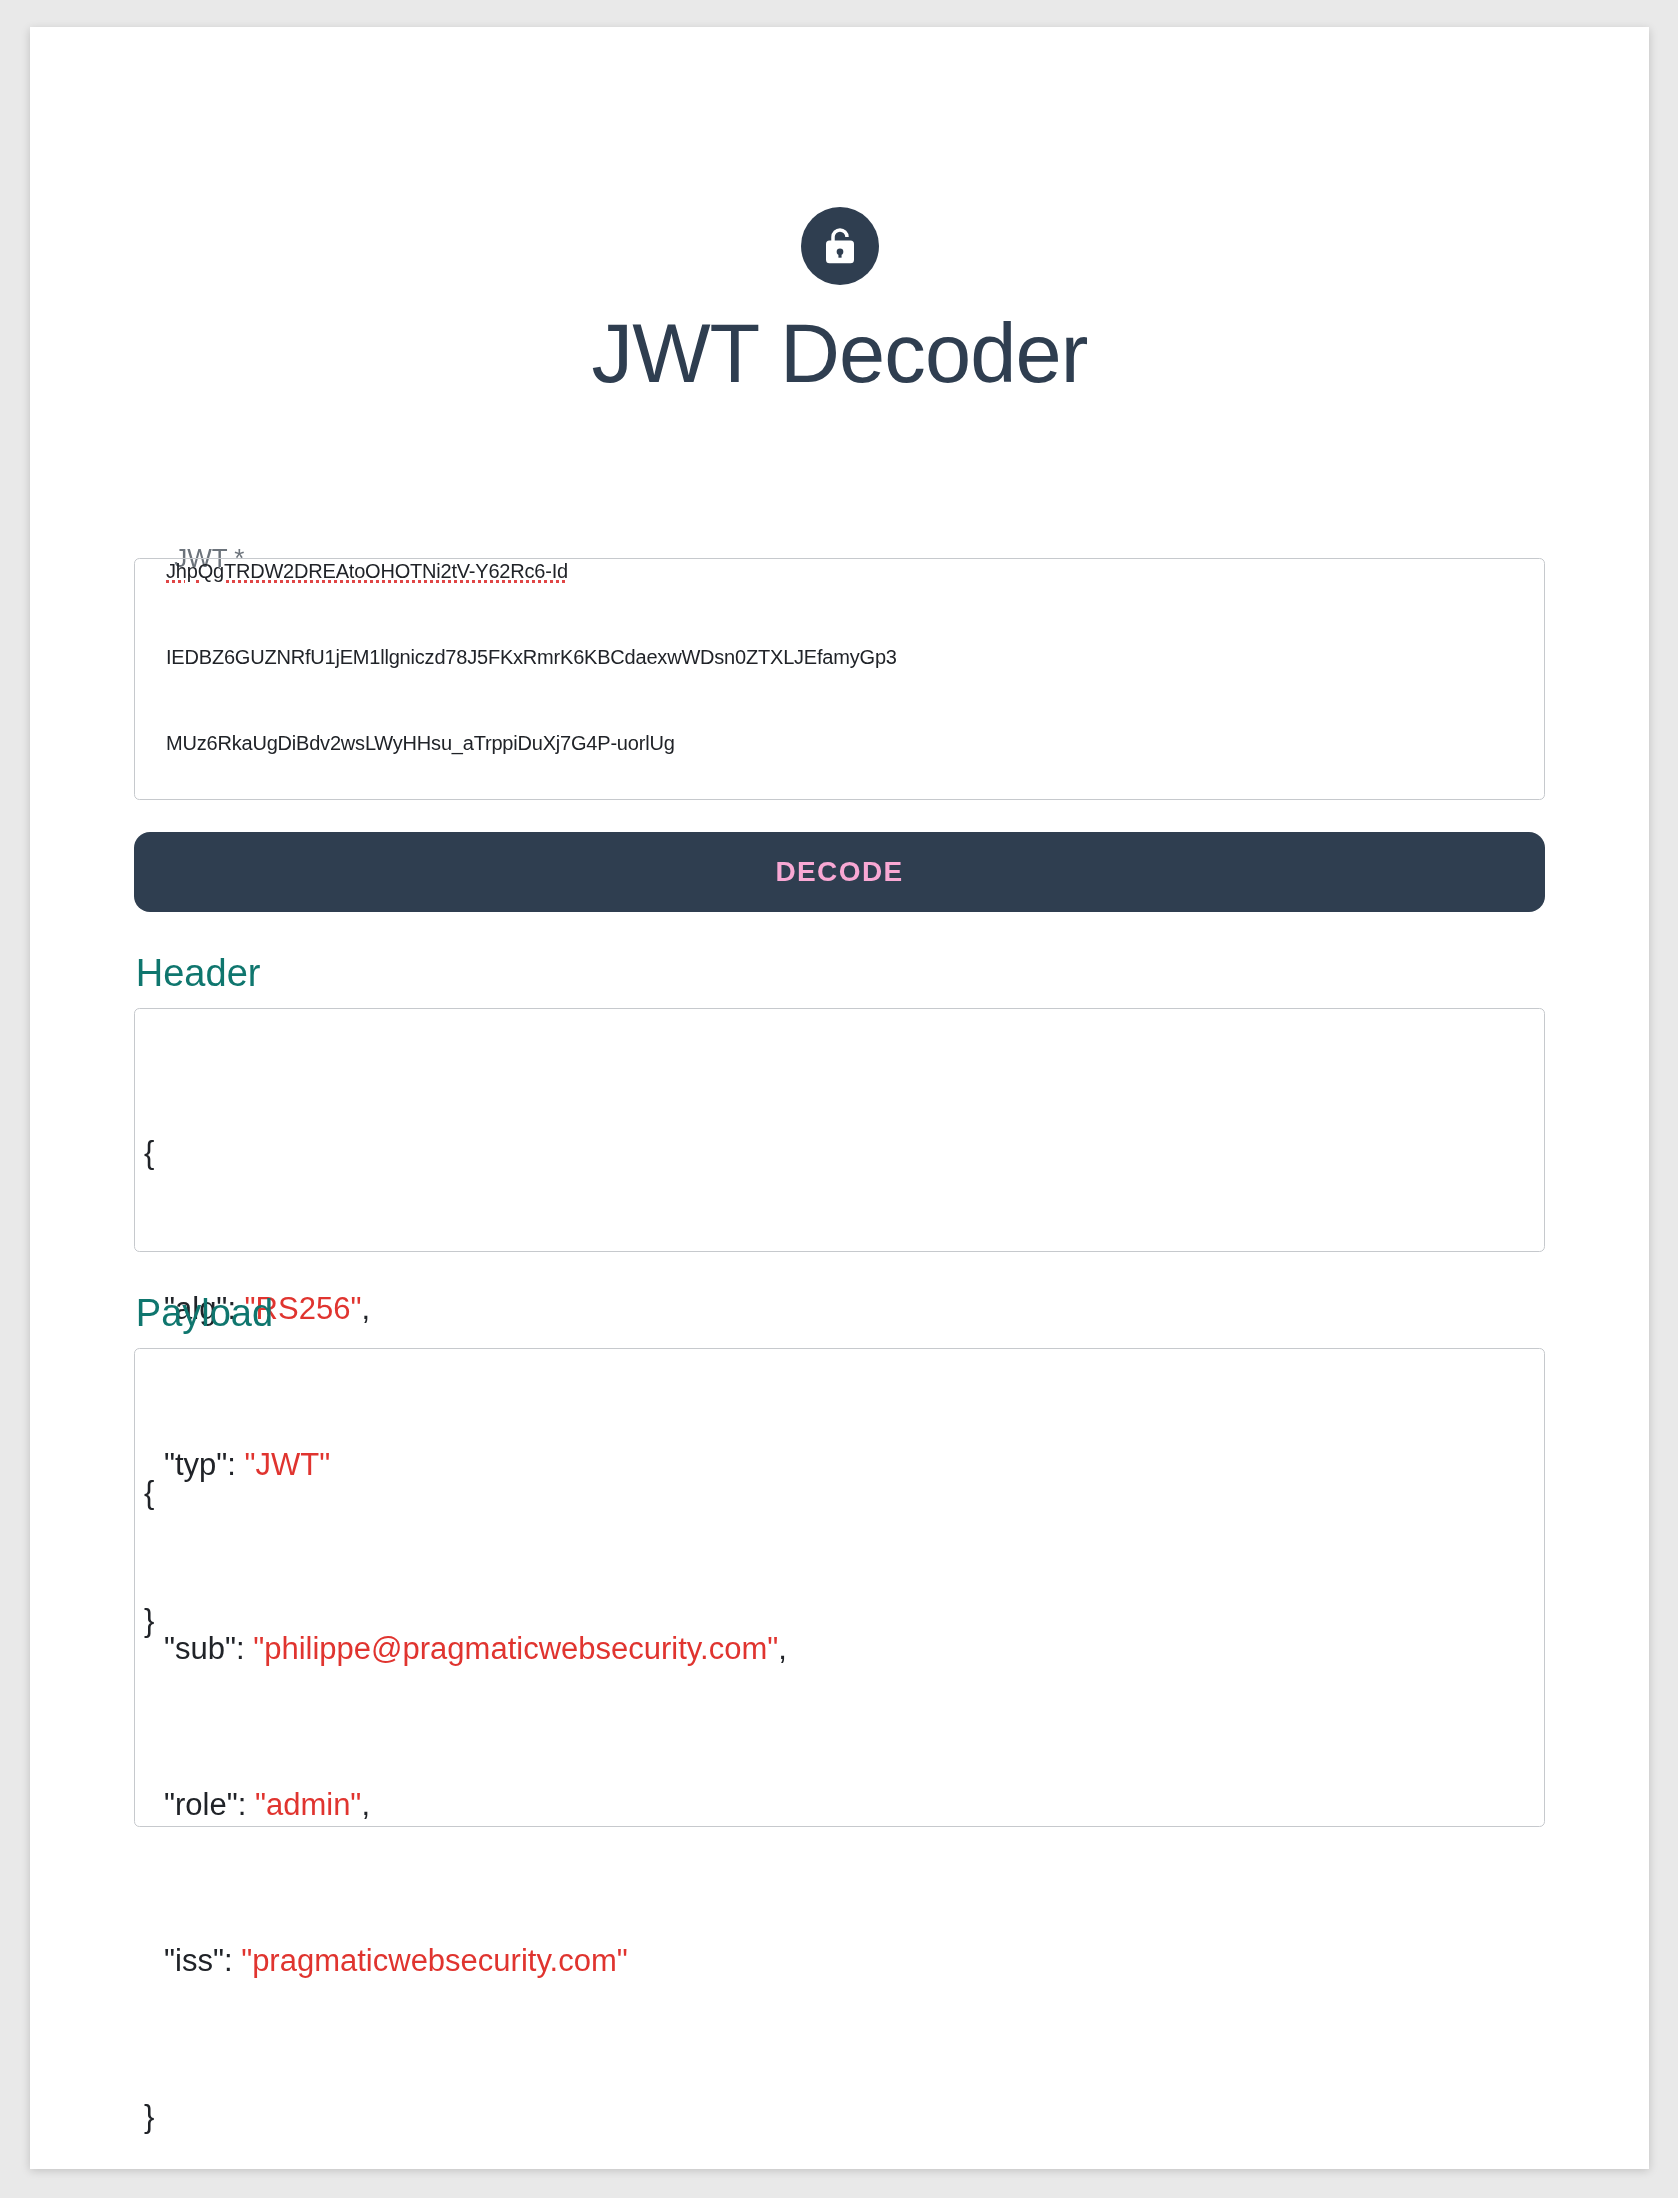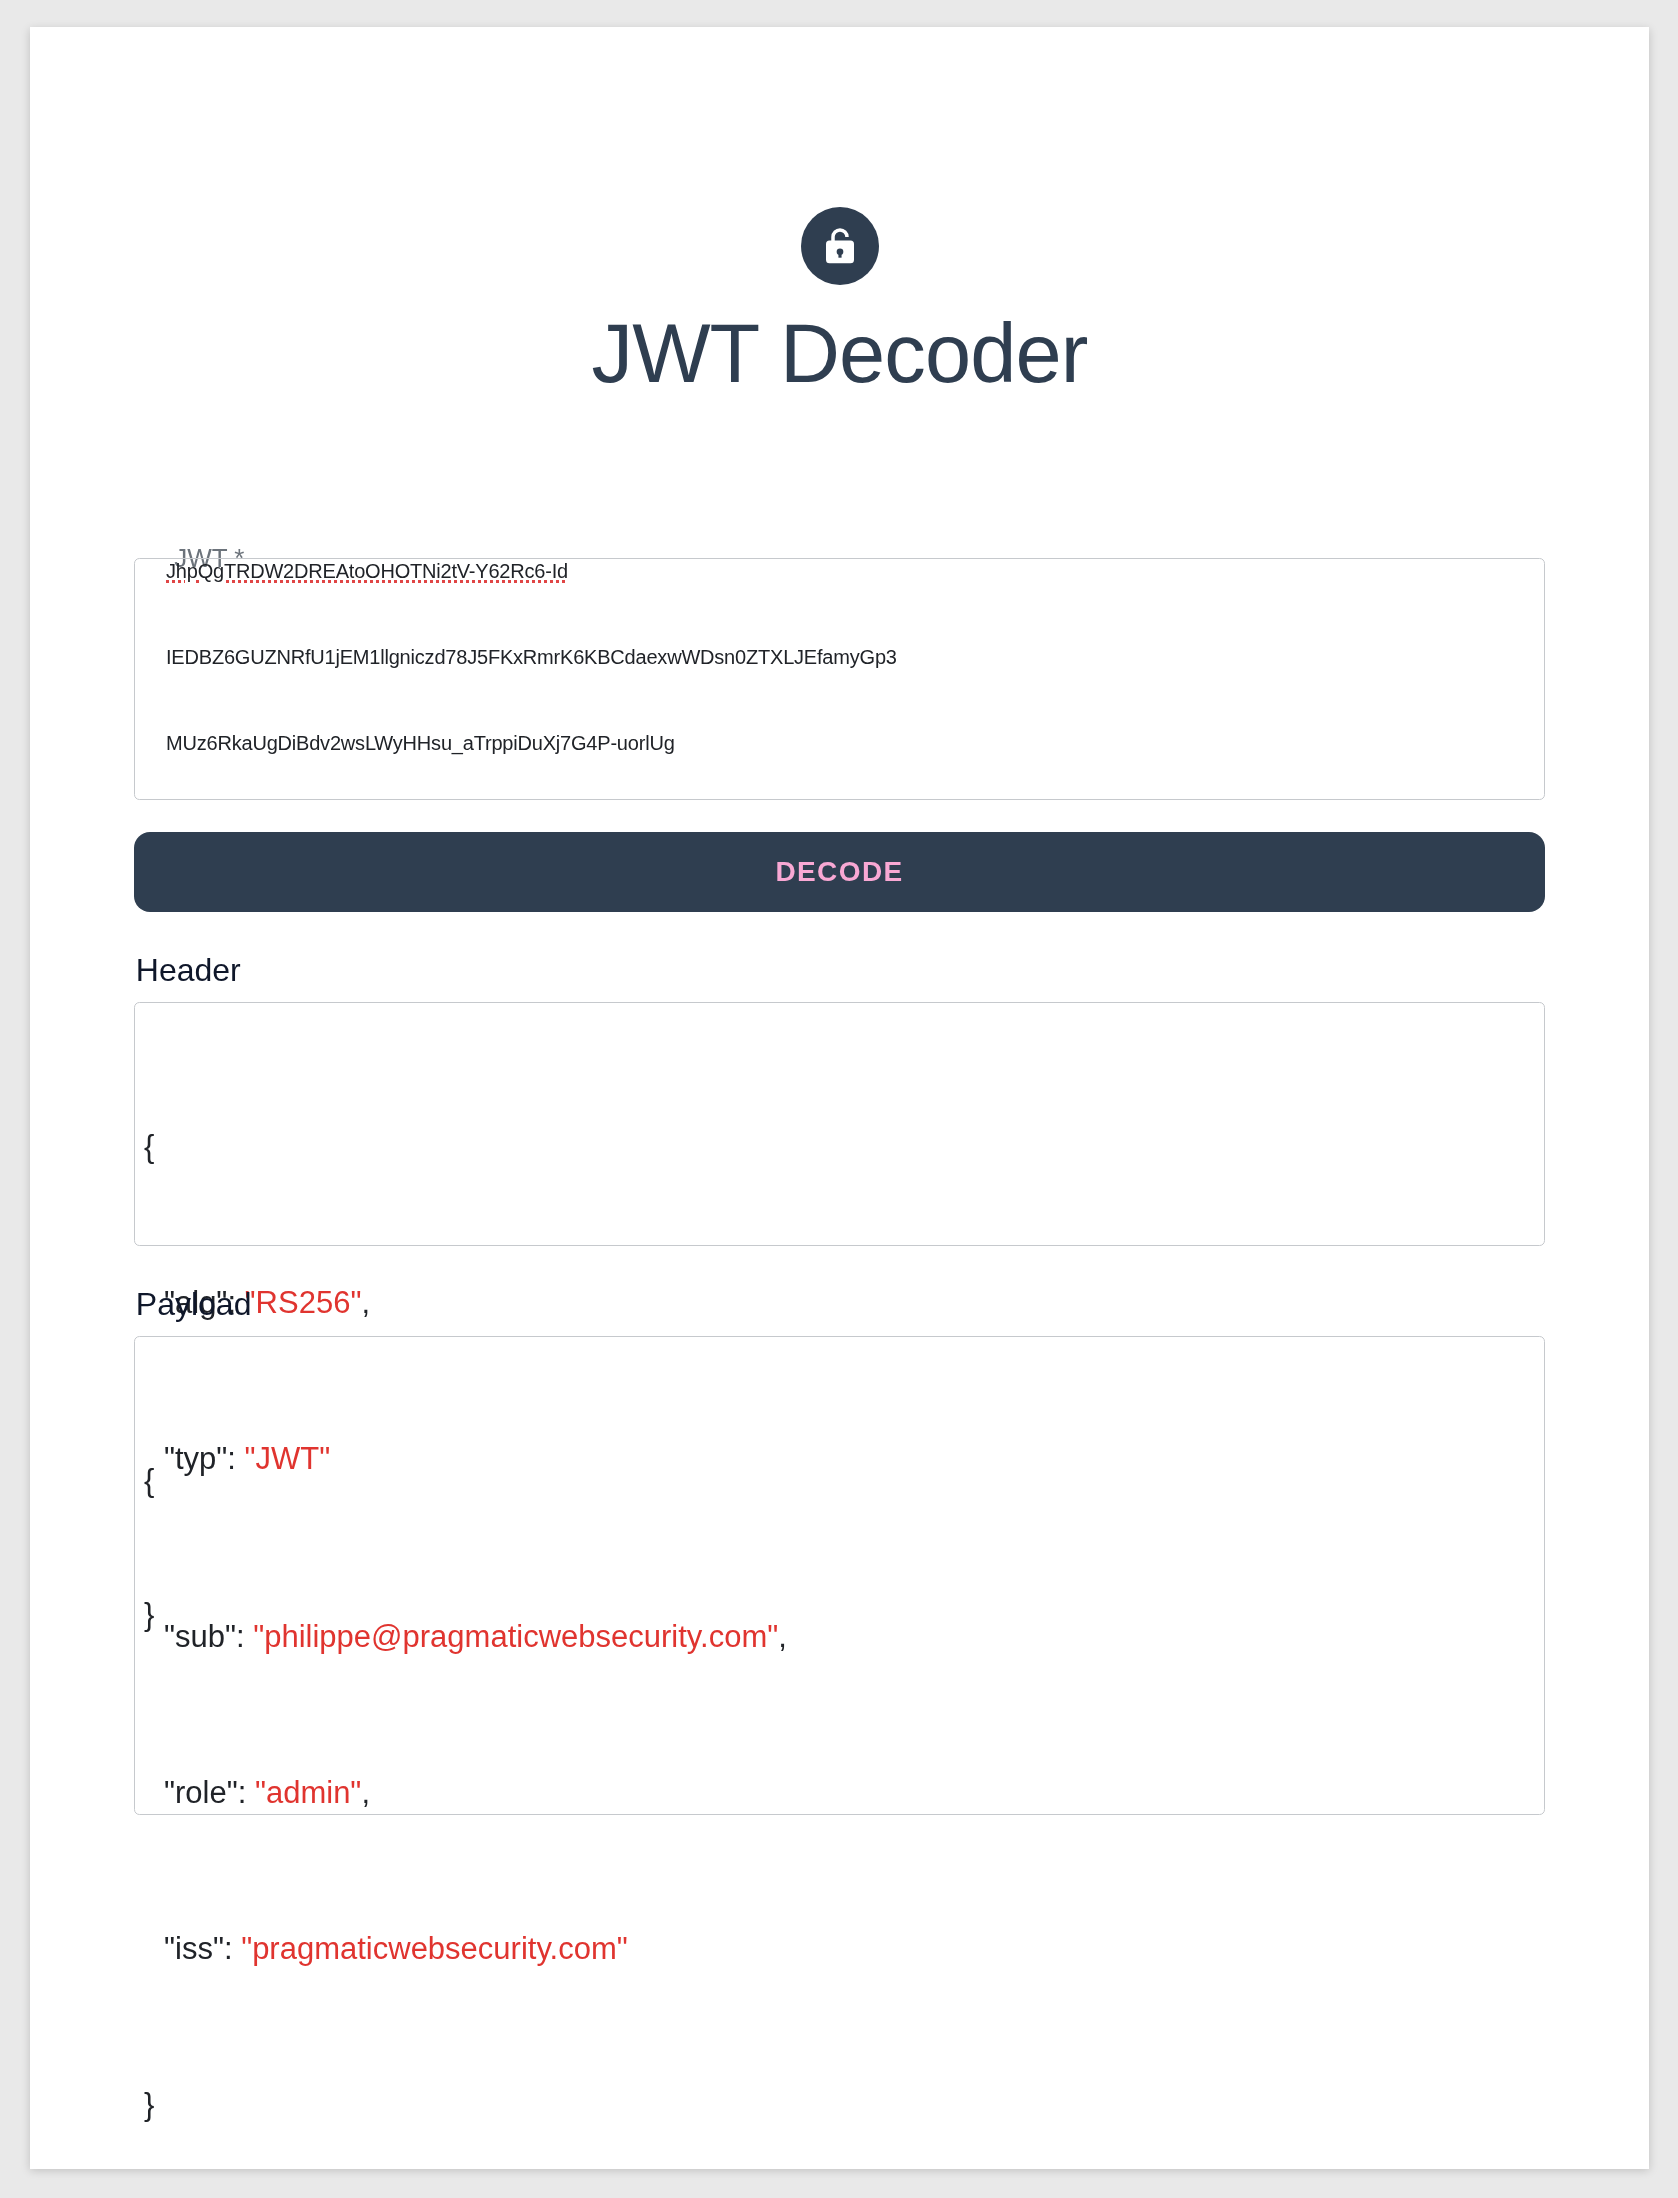--- a/index.html
+++ b/index.html
@@ -103,22 +103,22 @@
     border-radius: 16px;
     font-size: 28px;
     font-weight: 700;
     letter-spacing: 1.4px;
     font-family: "Liberation Sans", sans-serif;
     cursor: pointer;
   }
 
   
   .section-label {
-    font-size: 32px;
-    color: #0f172a;
+    font-size: 38px;
+    color: #0f766e;
     margin: 40px 0 12.7px 1.8px;
   }
   .code-box {
     border: 0.9px solid #c6c9cd;
     border-radius: 5.4px;
     box-sizing: border-box;
     padding: 14.5px 9px 14.5px 9px;
     font-size: 31px;
     line-height: 52px;
     color: #202328;

